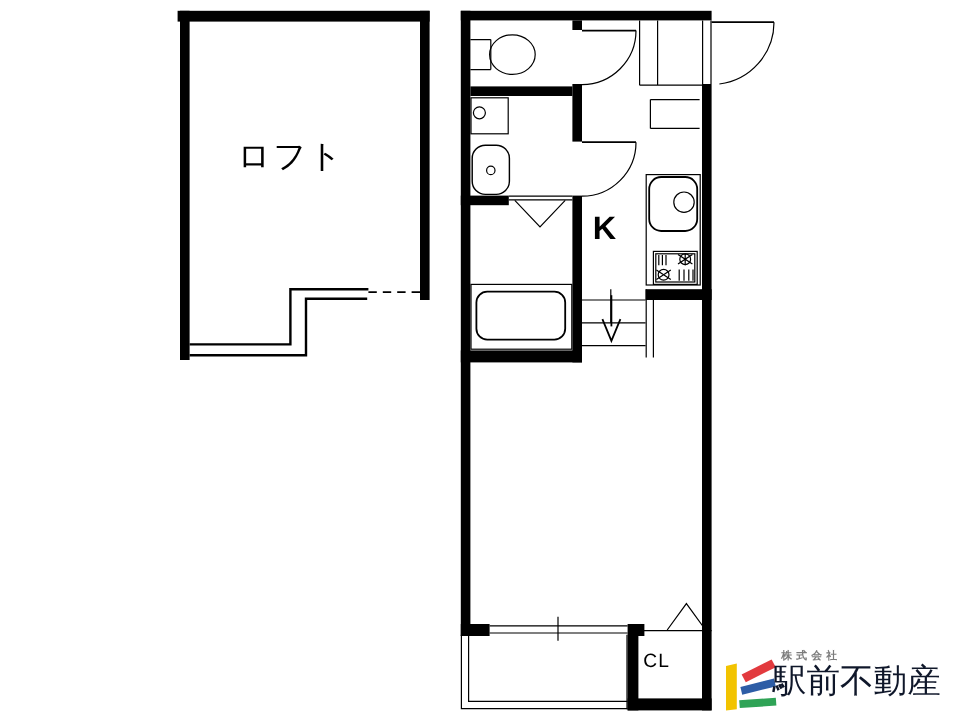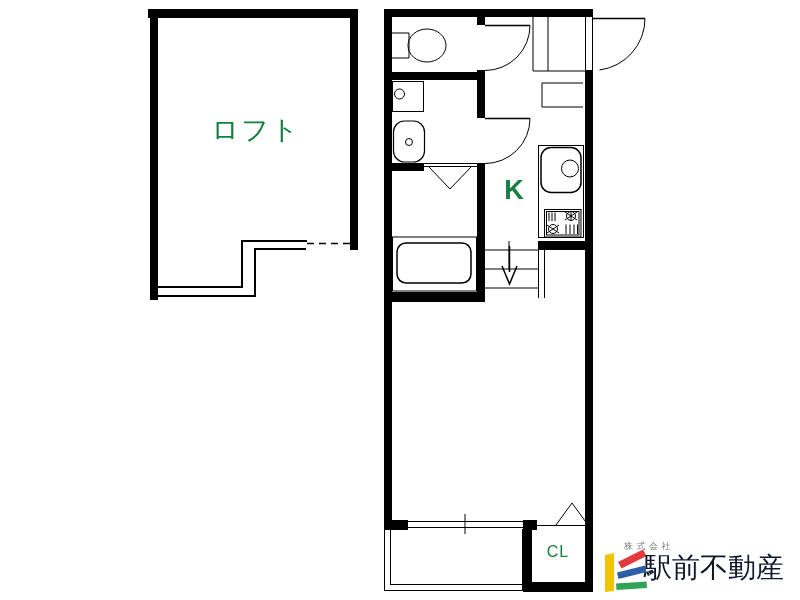--- a/index.html
+++ b/index.html
@@ -2,31 +2,31 @@
 <html><head>
 <meta charset="utf-8">
 <style>
   html,body{margin:0;padding:0;background:#ffffff;}
   #canvas{
     position:relative;width:800px;height:600px;background:#ffffff;overflow:hidden;
     font-family:"Liberation Sans","DejaVu Sans",sans-serif;
   }
   #plan-svg{position:absolute;left:0;top:0;}
   .room-label{
-    position:absolute;color:#15803d;text-align:center;line-height:1;
+    position:absolute;color:#000000;line-height:1;
     font-family:"Liberation Sans","DejaVu Sans",sans-serif;
   }
   .lbl-loft{left:198px;top:117px;width:116px;font-size:27px;font-weight:500;letter-spacing:2px;}
   .lbl-k{left:494px;top:177px;width:40px;font-size:27px;font-weight:600;}
   .lbl-west{left:384px;top:382px;width:210px;font-size:29px;font-weight:500;}
   .lbl-balcony{left:393px;top:541px;width:124px;font-size:20px;font-weight:500;}
   .lbl-cl{left:536px;top:544px;width:44px;font-size:16px;font-weight:500;letter-spacing:1px;}
   .logo-prefix{
-    position:absolute;left:624px;top:540px;font-size:9px;letter-spacing:3.5px;
-    color:#7c7c7c;font-weight:400;
+    position:absolute;left:651px;top:540px;font-size:9px;letter-spacing:3.5px;
+    color:#7c7c7c;font-weight:700;
   }
   .logo-name{
     position:absolute;left:644px;top:550px;font-size:28px;font-weight:normal;
     color:#0f172a;letter-spacing:0px;line-height:1.25;
   }
 </style>
 </head>
 <body>
 
 <div id="canvas">

